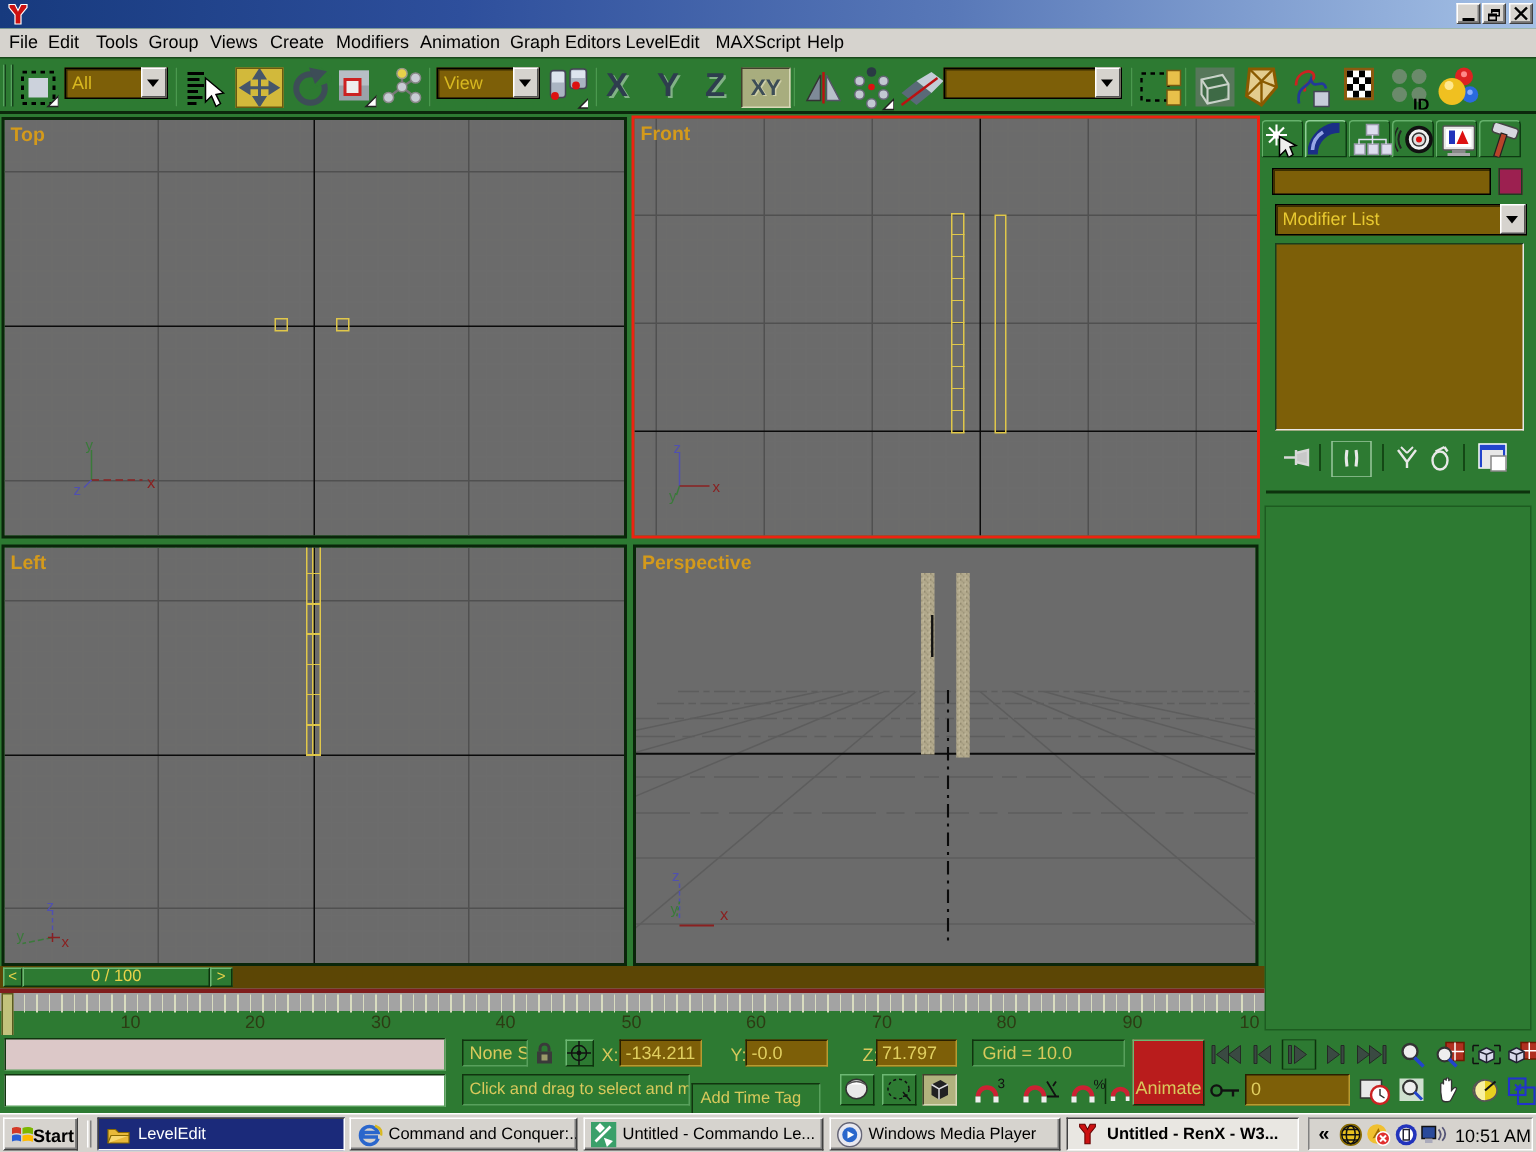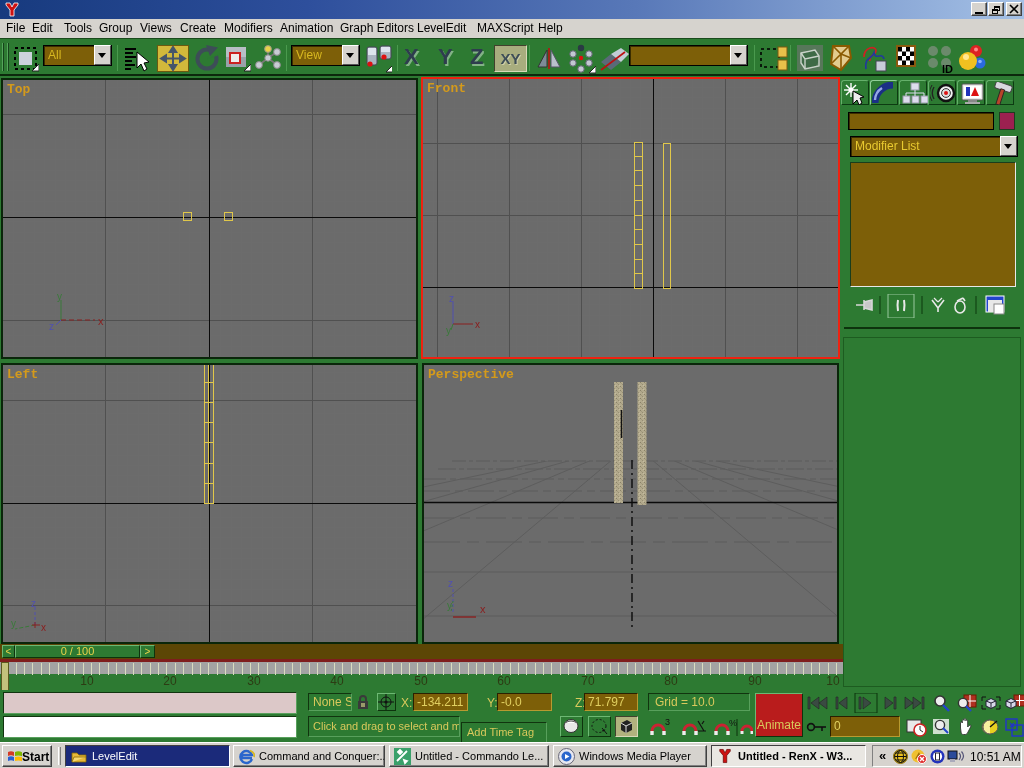--- a/index.html
+++ b/index.html
@@ -15,21 +15,21 @@
 
 #tbar{left:0;top:38px;width:1024px;height:38px;background:#2d7a32;border-bottom:2px solid #0c280c;border-top:1px solid #1a4a1c;}
 .sep{position:absolute;width:1px;height:26px;top:6px;background:#1a4a1c;border-right:1px solid #4a9a4e;}
 .combo{position:absolute;height:21px;background:#7d5f08;border:1px solid #000;box-shadow:inset 1px 1px 0 #3a2d00;color:#d8b820;font-size:12px;line-height:19px;padding-left:4px;}
 .combo .dd{position:absolute;right:0;top:-1px;width:17px;height:20px;background:#d6d3ce;border:1px solid;border-color:#fff #555 #555 #fff;}
 .dd:after{content:"";position:absolute;left:3px;top:7px;border:4px solid transparent;border-top:5px solid #000;}
 .xyz{position:absolute;top:5px;font-size:22px;font-weight:bold;color:#2e3d4e;text-shadow:1.5px 1.5px 0 #82b286;}
 
 #vparea{left:0;top:76px;width:843px;height:569px;background:#2d7a32;}
 .cell{position:absolute;background:#6b6b6b;overflow:hidden;outline:2px solid #0a260a;}
-.vlabel{position:absolute;left:4px;top:2px;color:#d49a1b;font-weight:bold;font-size:13px;font-family:Liberation Mono, monospace;}
+.vlabel{position:absolute;left:4px;top:2px;color:#d49a1b;font-weight:bold;font-size:13px;}
 .gl{position:absolute;background:#505050;}
 .bl{position:absolute;background:#0a0a0a;}
 .ybox{position:absolute;border:1px solid #e0c74a;}
 .minor{position:absolute;left:0;top:0;width:100%;height:100%;
  background-image:repeating-linear-gradient(90deg,#70706f 0px,#70706f 1px,transparent 1px,transparent 10.35px),
  repeating-linear-gradient(0deg,#70706f 0px,#70706f 1px,transparent 1px,transparent 10.35px);opacity:.3;}
 .rungs{position:absolute;background-image:repeating-linear-gradient(0deg,#e0c74a 0px,#e0c74a 1px,transparent 1px,transparent 14.7px);}
 .rungs2{position:absolute;background-image:repeating-linear-gradient(0deg,#e0c74a 0px,#e0c74a 1px,transparent 1px,transparent 20.2px);}
 
 #rpanel{left:840px;top:76px;width:184px;height:614px;background:#2d7a32;}

